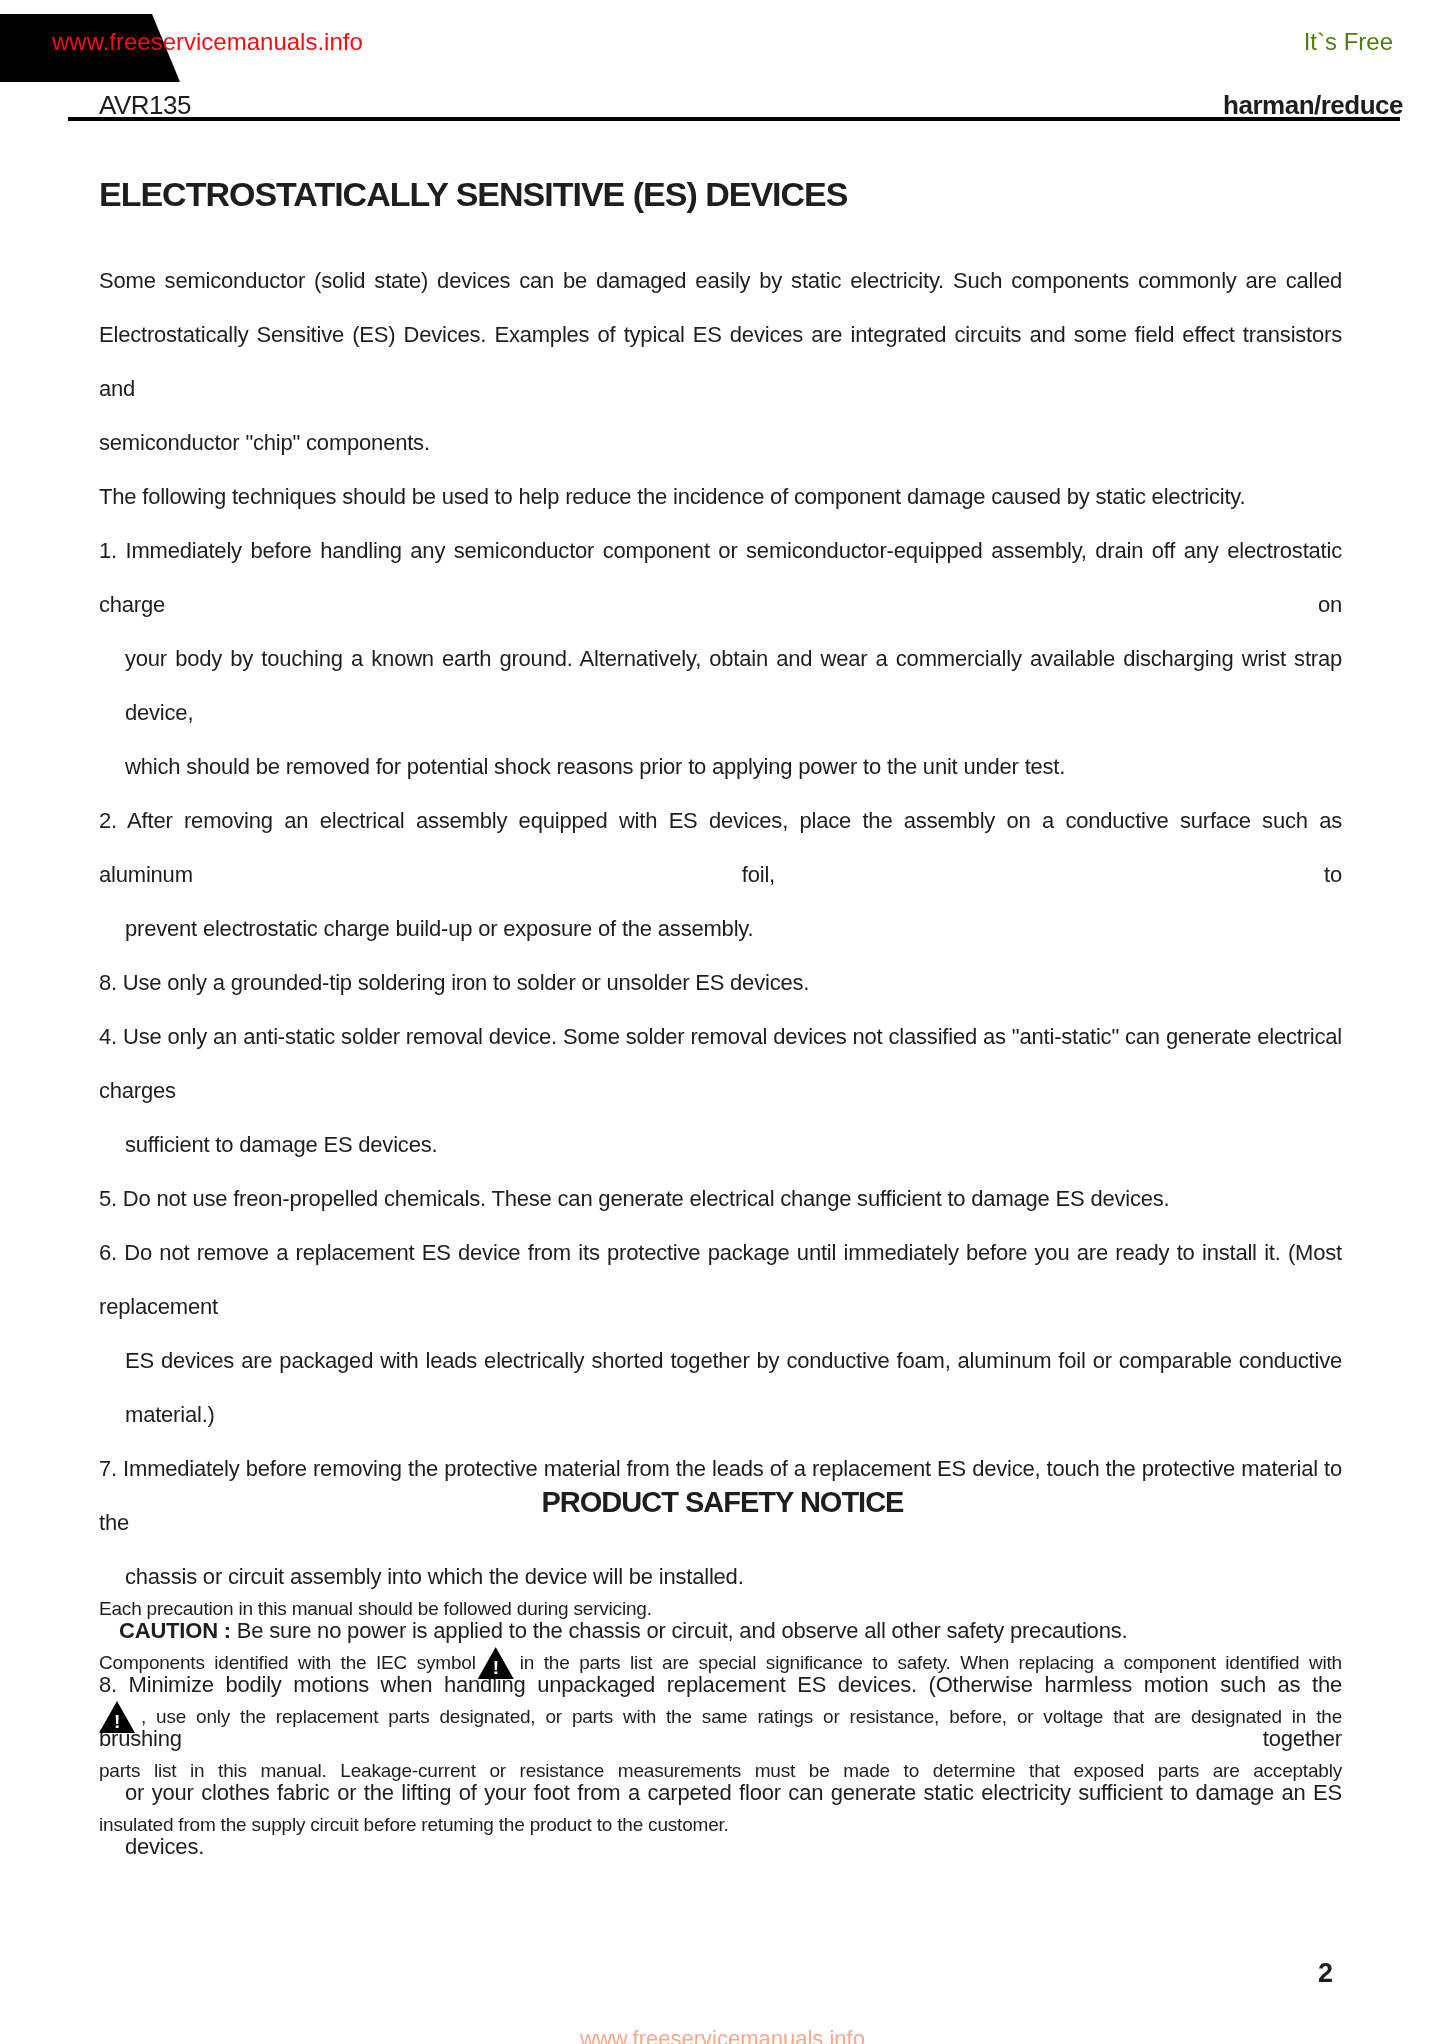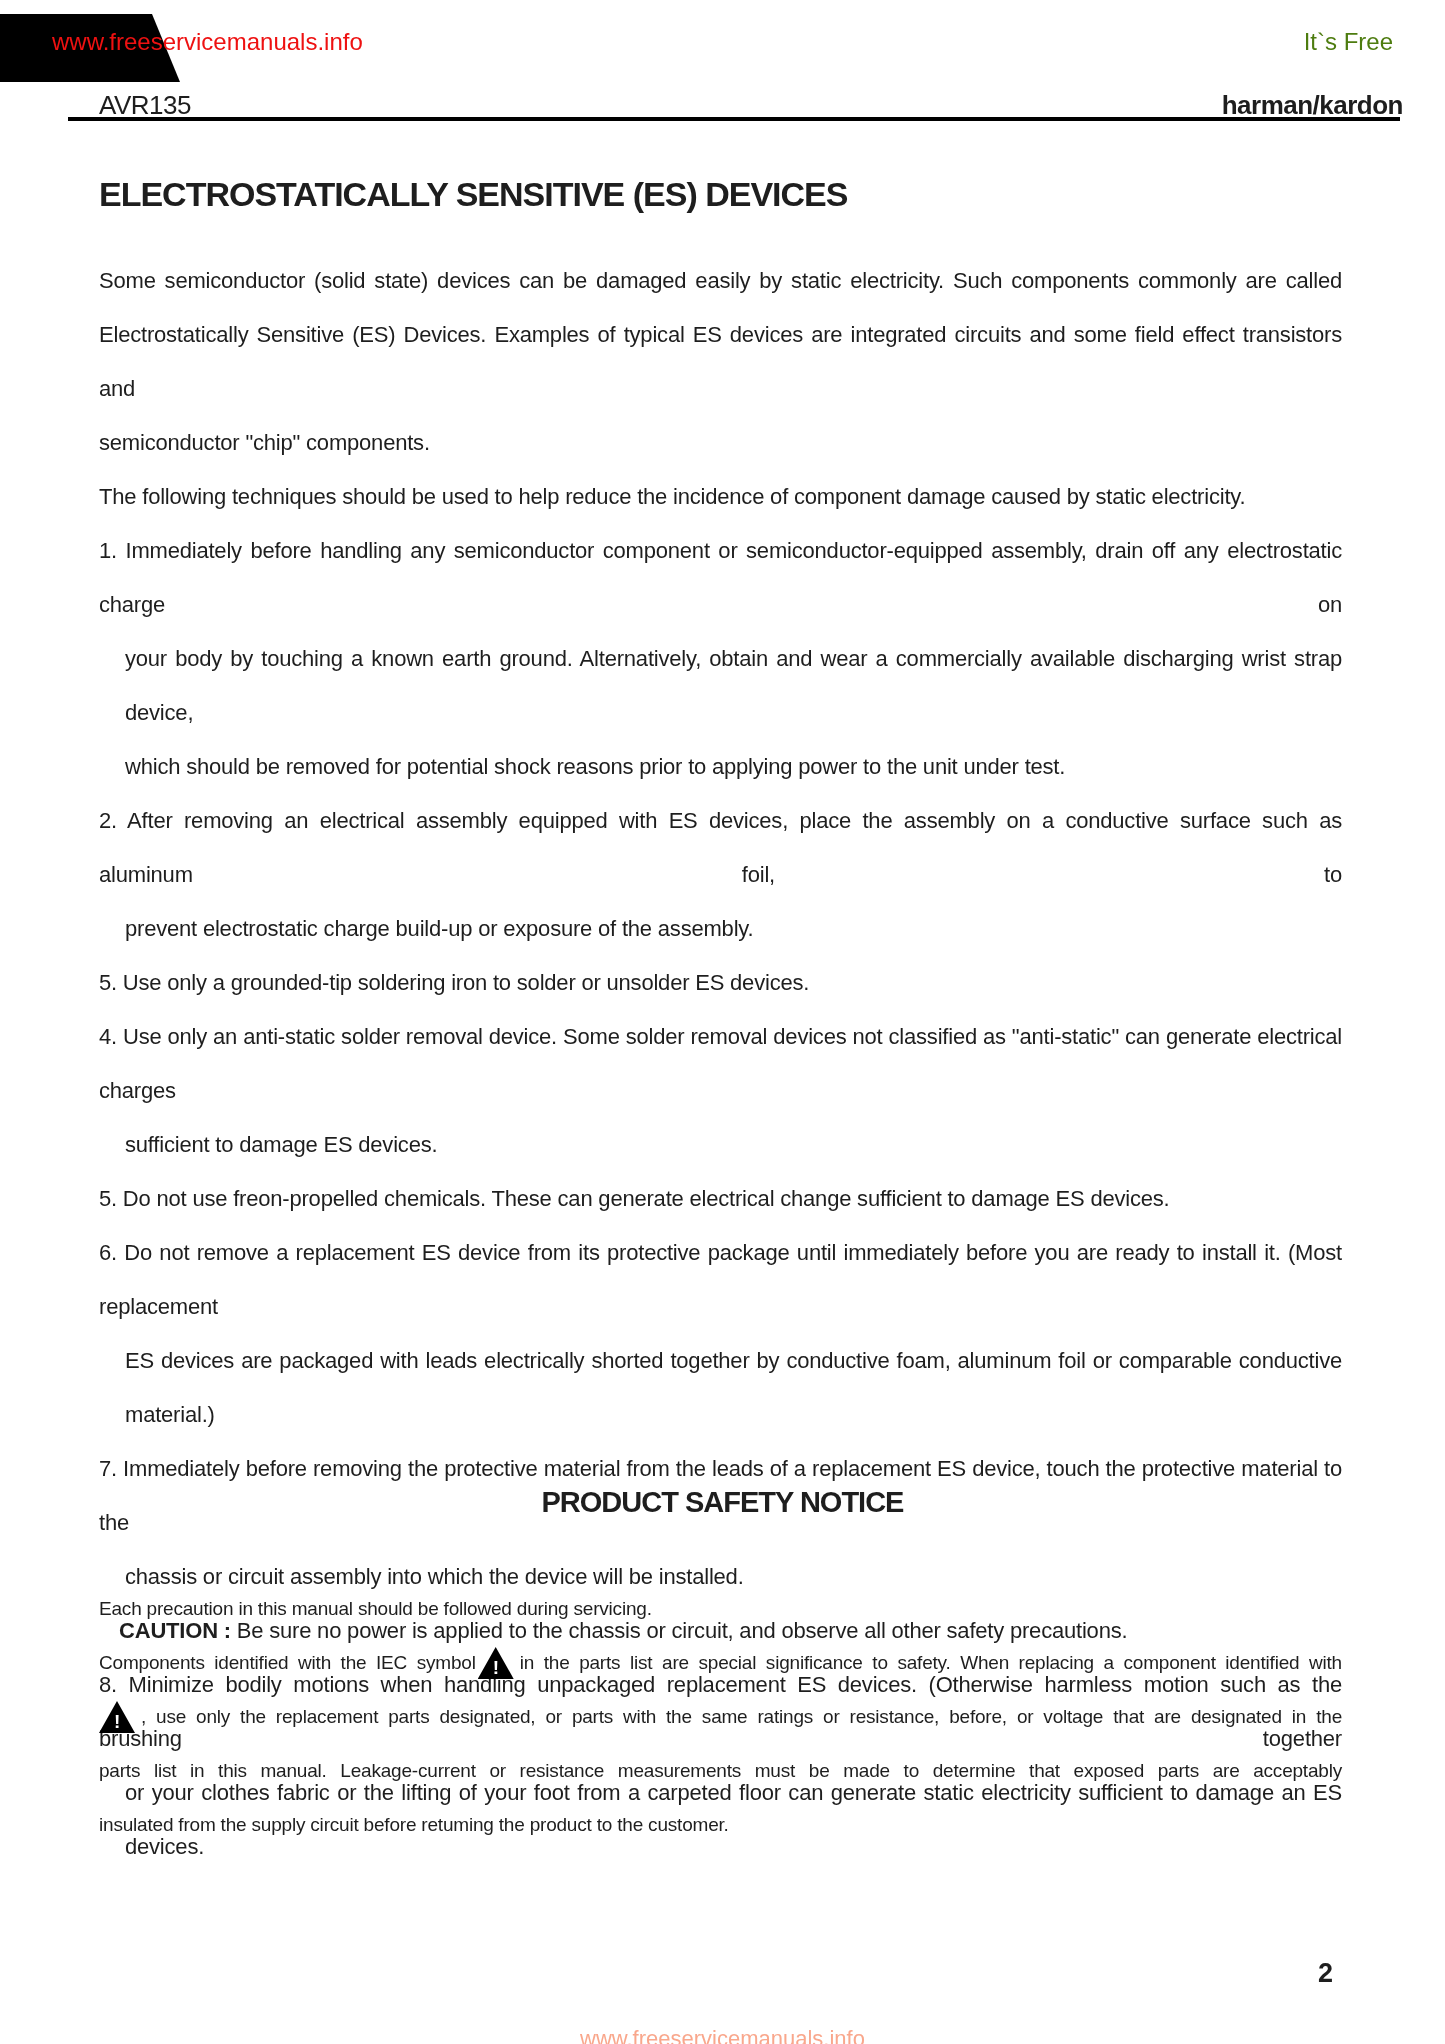--- a/index.html
+++ b/index.html
@@ -95,37 +95,37 @@
 </head>
 <body>
 
 <div class="page">
 
   <div class="corner-shape"></div>
   <a class="banner-url">www.freeservicemanuals.info</a>
   <div class="banner-tag">It`s Free</div>
 
   <div class="model">AVR135</div>
-  <div class="brand">harman/kardon</div>
+  <div class="brand">harman/reduce</div>
   <div class="rule"></div>
 
   <h1 class="es-title">ELECTROSTATICALLY SENSITIVE (ES) DEVICES</h1>
 
   <div class="bodyflow">
     <div>
         <div class="tline jall">Some semiconductor (solid state) devices can be damaged easily by static electricity. Such components commonly are called</div>
         <div class="tline jall">Electrostatically Sensitive (ES) Devices. Examples of typical ES devices are integrated circuits and some field effect transistors and</div>
         <div class="tline">semiconductor "chip" components.</div>
         <div class="tline">The following techniques should be used to help reduce the incidence of component damage caused by static electricity.</div>
         <div class="tline jall">1. Immediately before handling any semiconductor component or semiconductor-equipped assembly, drain off any electrostatic charge on</div>
         <div class="tline jall ind">your body by touching a known earth ground. Alternatively, obtain and wear a commercially available discharging wrist strap device,</div>
         <div class="tline ind">which should be removed for potential shock reasons prior to applying power to the unit under test.</div>
         <div class="tline jall">2. After removing an electrical assembly equipped with ES devices, place the assembly on a conductive surface such as aluminum foil, to</div>
         <div class="tline ind">prevent electrostatic charge build-up or exposure of the assembly.</div>
-        <div class="tline">5. Use only a grounded-tip soldering iron to solder or unsolder ES devices.</div>
+        <div class="tline">8. Use only a grounded-tip soldering iron to solder or unsolder ES devices.</div>
         <div class="tline jall">4. Use only an anti-static solder removal device. Some solder removal devices not classified as "anti-static" can generate electrical charges</div>
         <div class="tline ind">sufficient to damage ES devices.</div>
         <div class="tline">5. Do not use freon-propelled chemicals. These can generate electrical change sufficient to damage ES devices.</div>
         <div class="tline jall">6. Do not remove a replacement ES device from its protective package until immediately before you are ready to install it. (Most replacement</div>
         <div class="tline jall ind">ES devices are packaged with leads electrically shorted together by conductive foam, aluminum foil or comparable conductive material.)</div>
         <div class="tline jall">7. Immediately before removing the protective material from the leads of a replacement ES device, touch the protective material to the</div>
         <div class="tline ind">chassis or circuit assembly into which the device will be installed.</div>
       </div>
     <div class="tline caut"><b>CAUTION :</b> <span>Be sure no power is applied to the chassis or circuit, and observe all other safety precautions.</span></div>
     <div>

